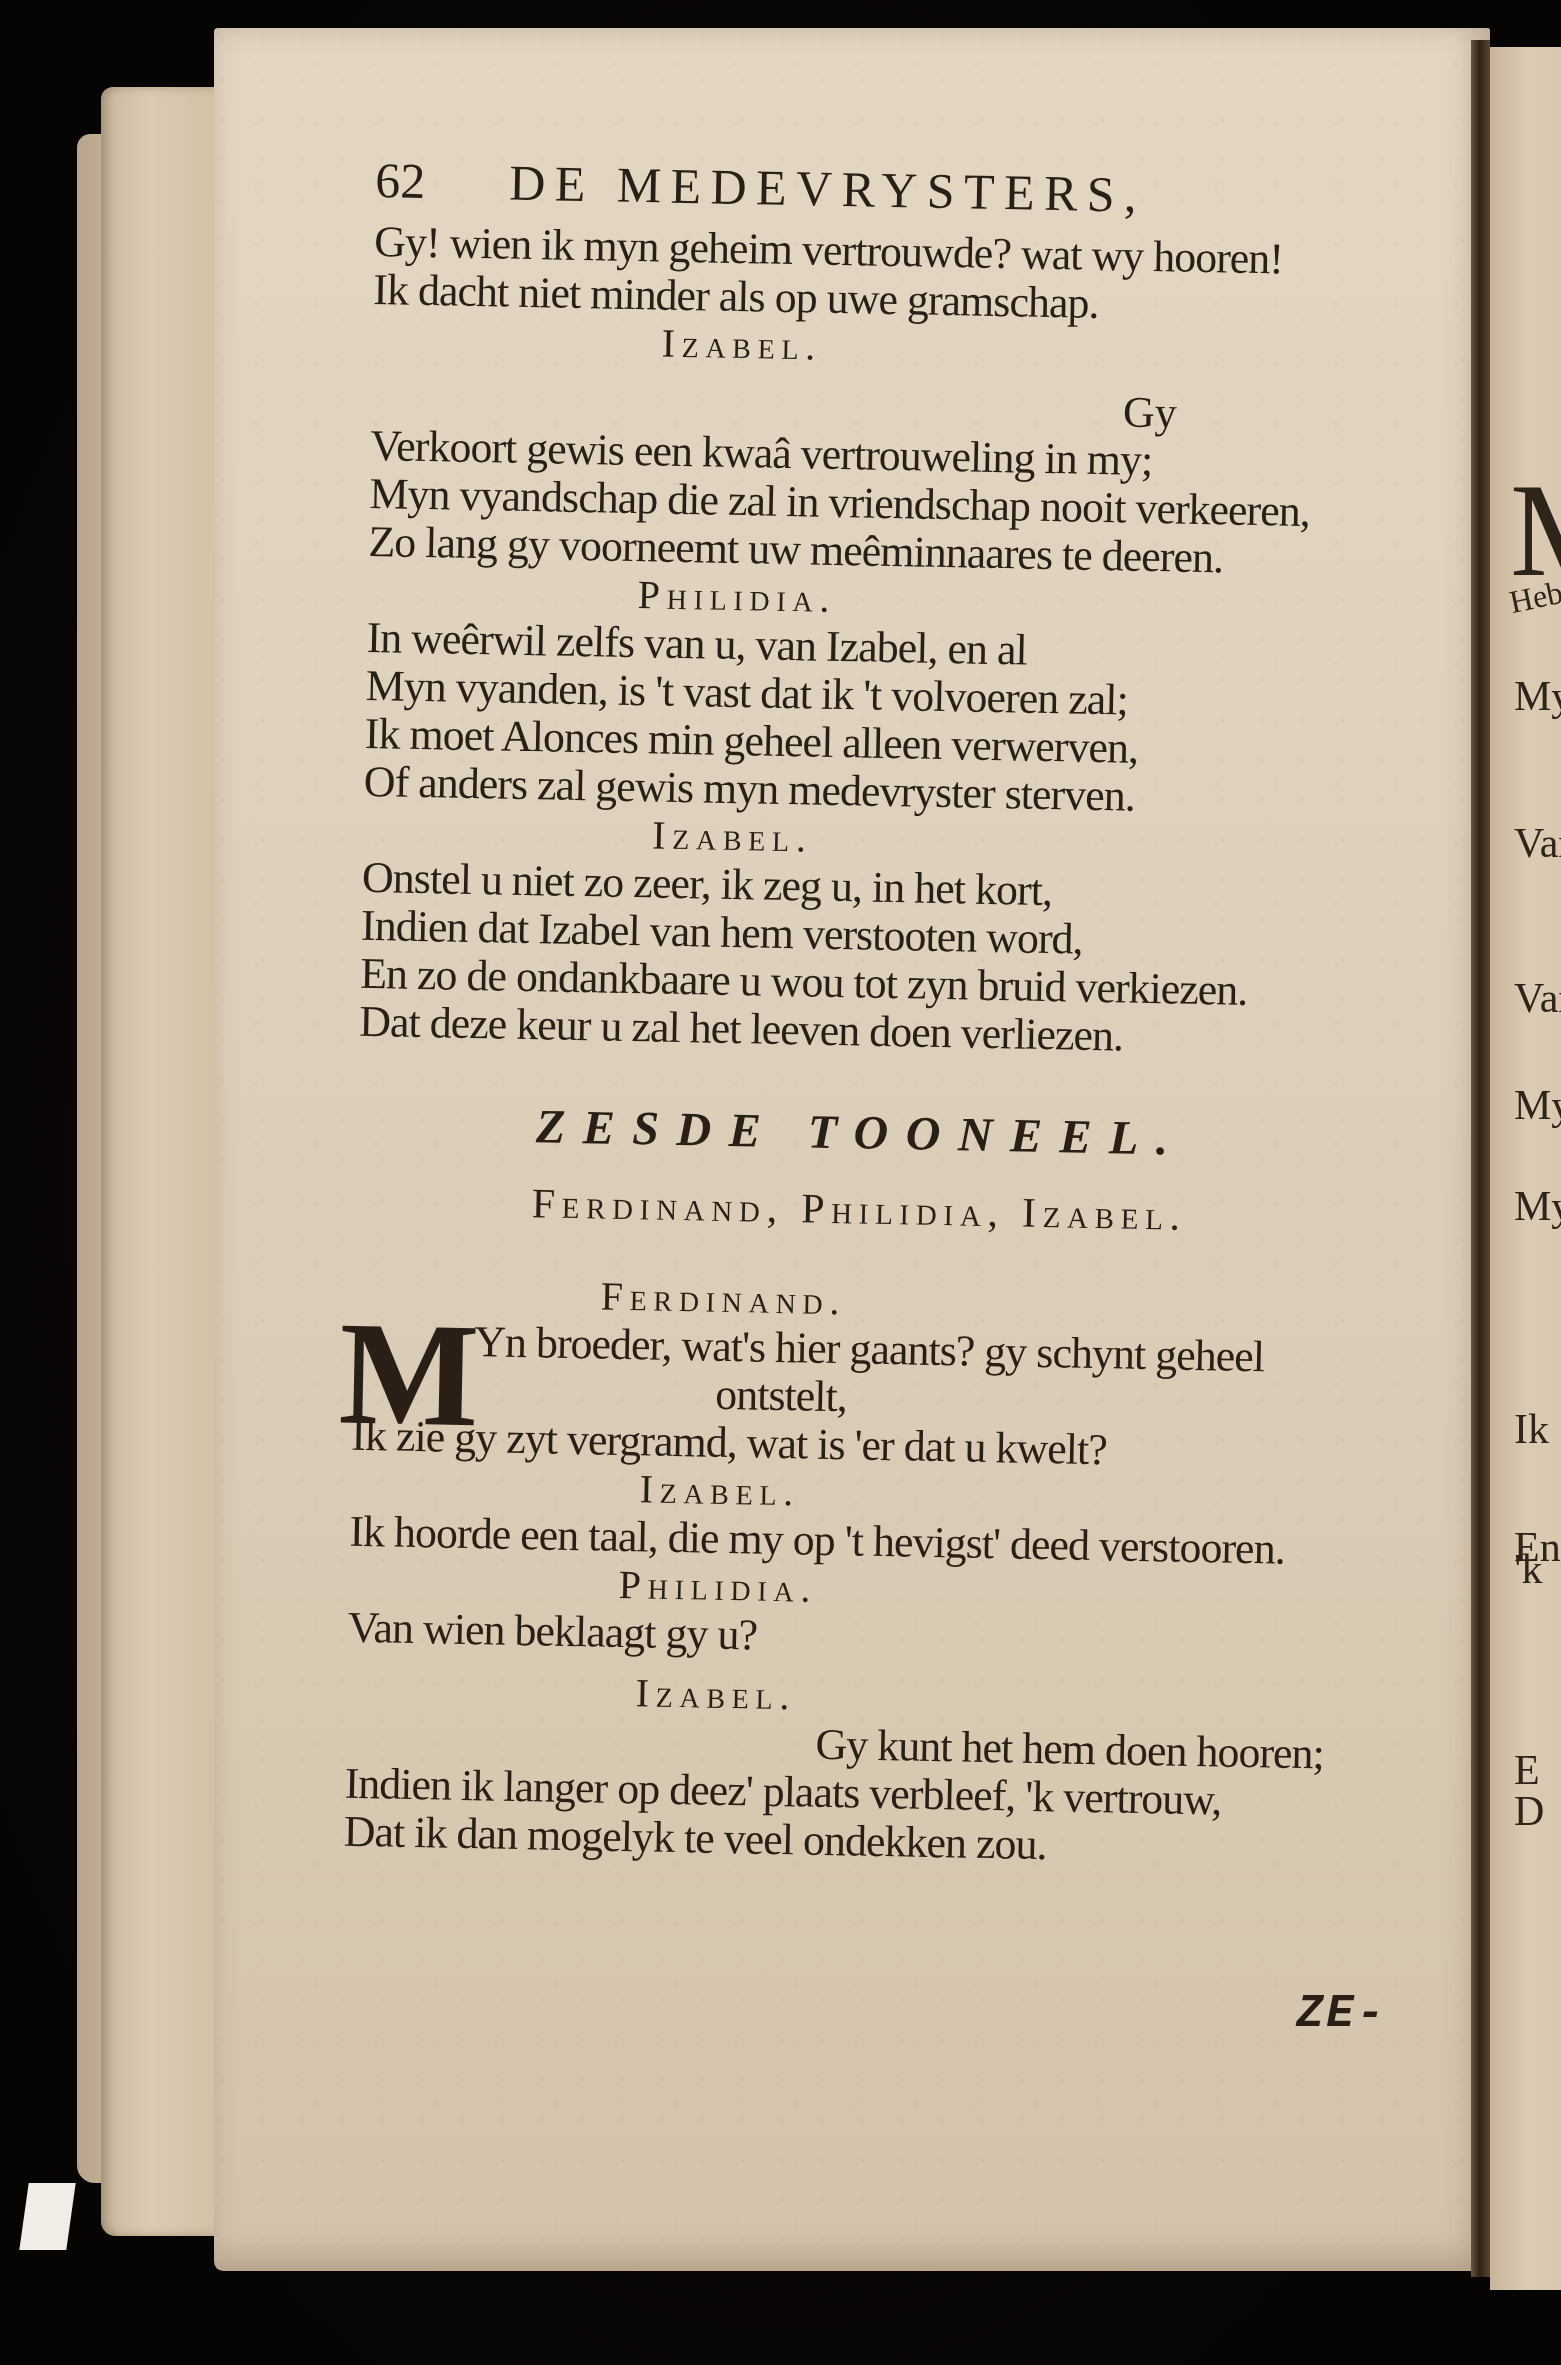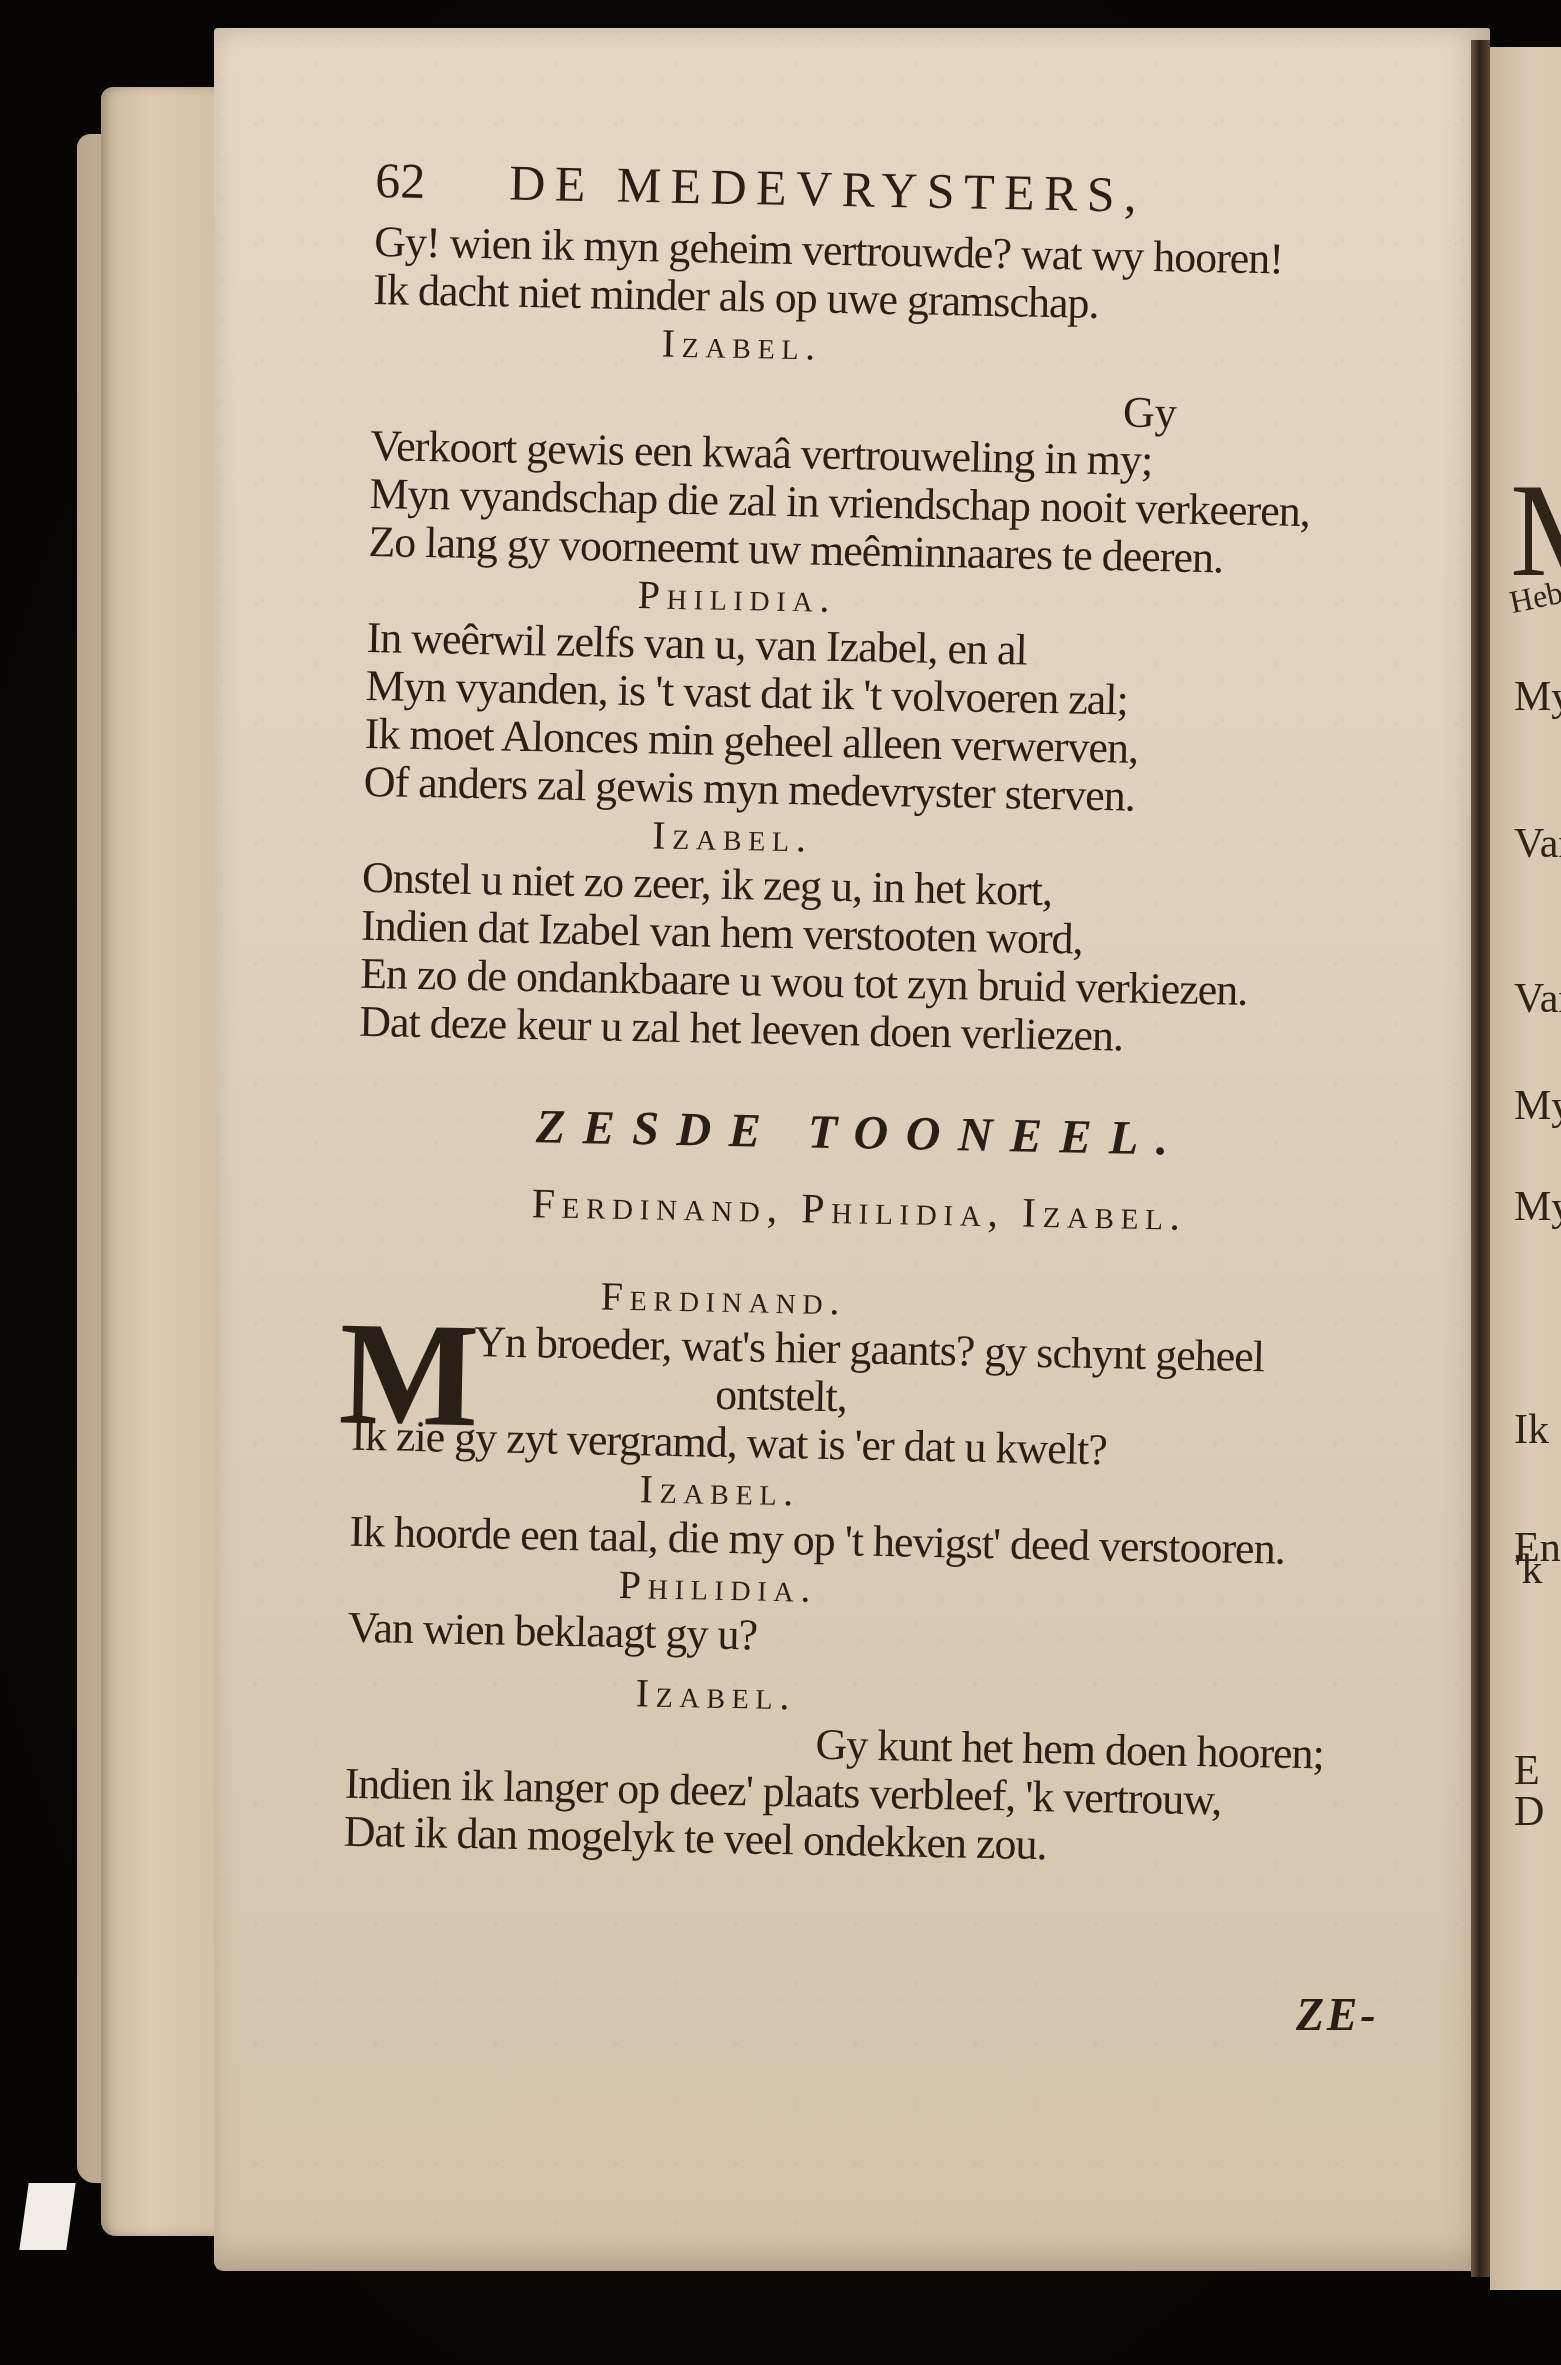--- a/index.html
+++ b/index.html
@@ -86,21 +86,21 @@
   }
   .dropcap-block { position: relative; padding-left: 121px; }
   .dropcap {
     position: absolute; left: -13.4px; top: -6.7px; font-size: 148px; line-height: 128px;
     font-weight: bold;
   }
   .indent-ontstelt { padding-left: 242px; }
   .ind-gy2 { padding-left: 470px; }
   .catchword {
     position: absolute; left: 1296px; top: 1988px; font-size: 46px; font-weight: bold;
-    font-style: italic; color: #2a1f16; letter-spacing: 2.7px;
+    font-style: italic; color: #2a1f16; letter-spacing: 2.7px; font-family: Liberation Mono, monospace;
   }
   .gap-s { height: 12px; }
 </style>
 </head>
 <body>
 
 <div class="backdrop"></div>
 <div class="page-stack-2"></div>
 <div class="page-stack"></div>
 <div class="white-sliver"></div>

